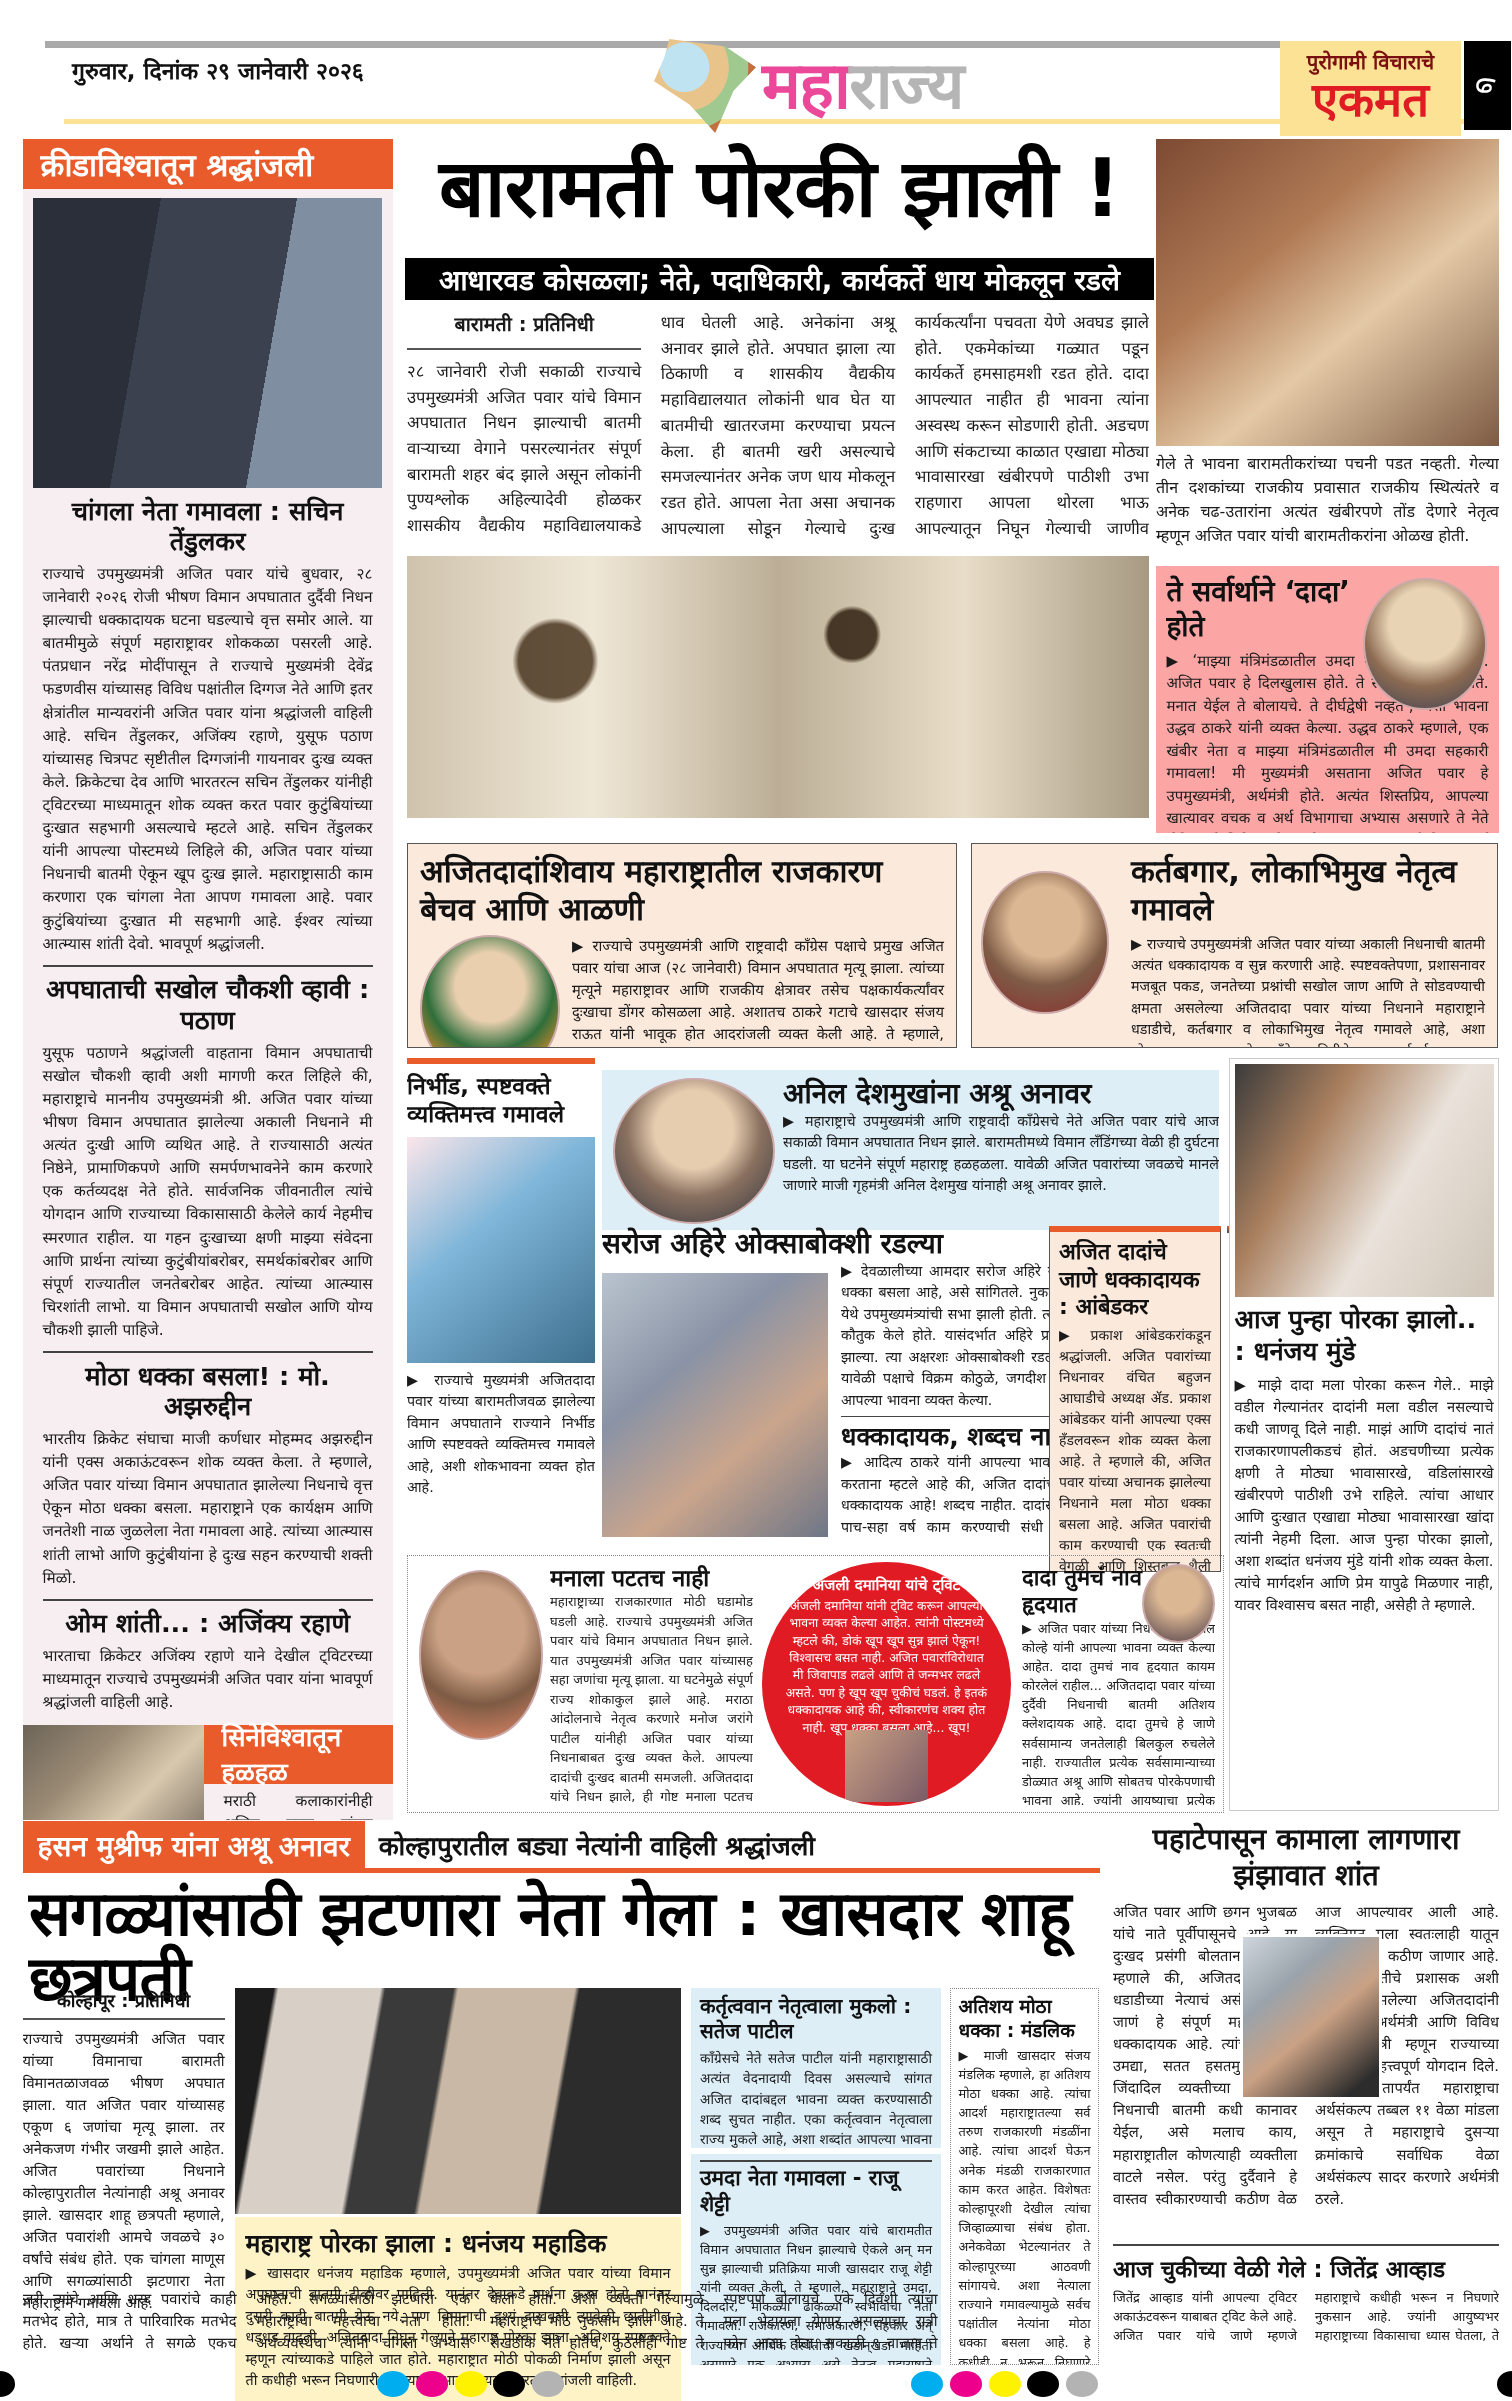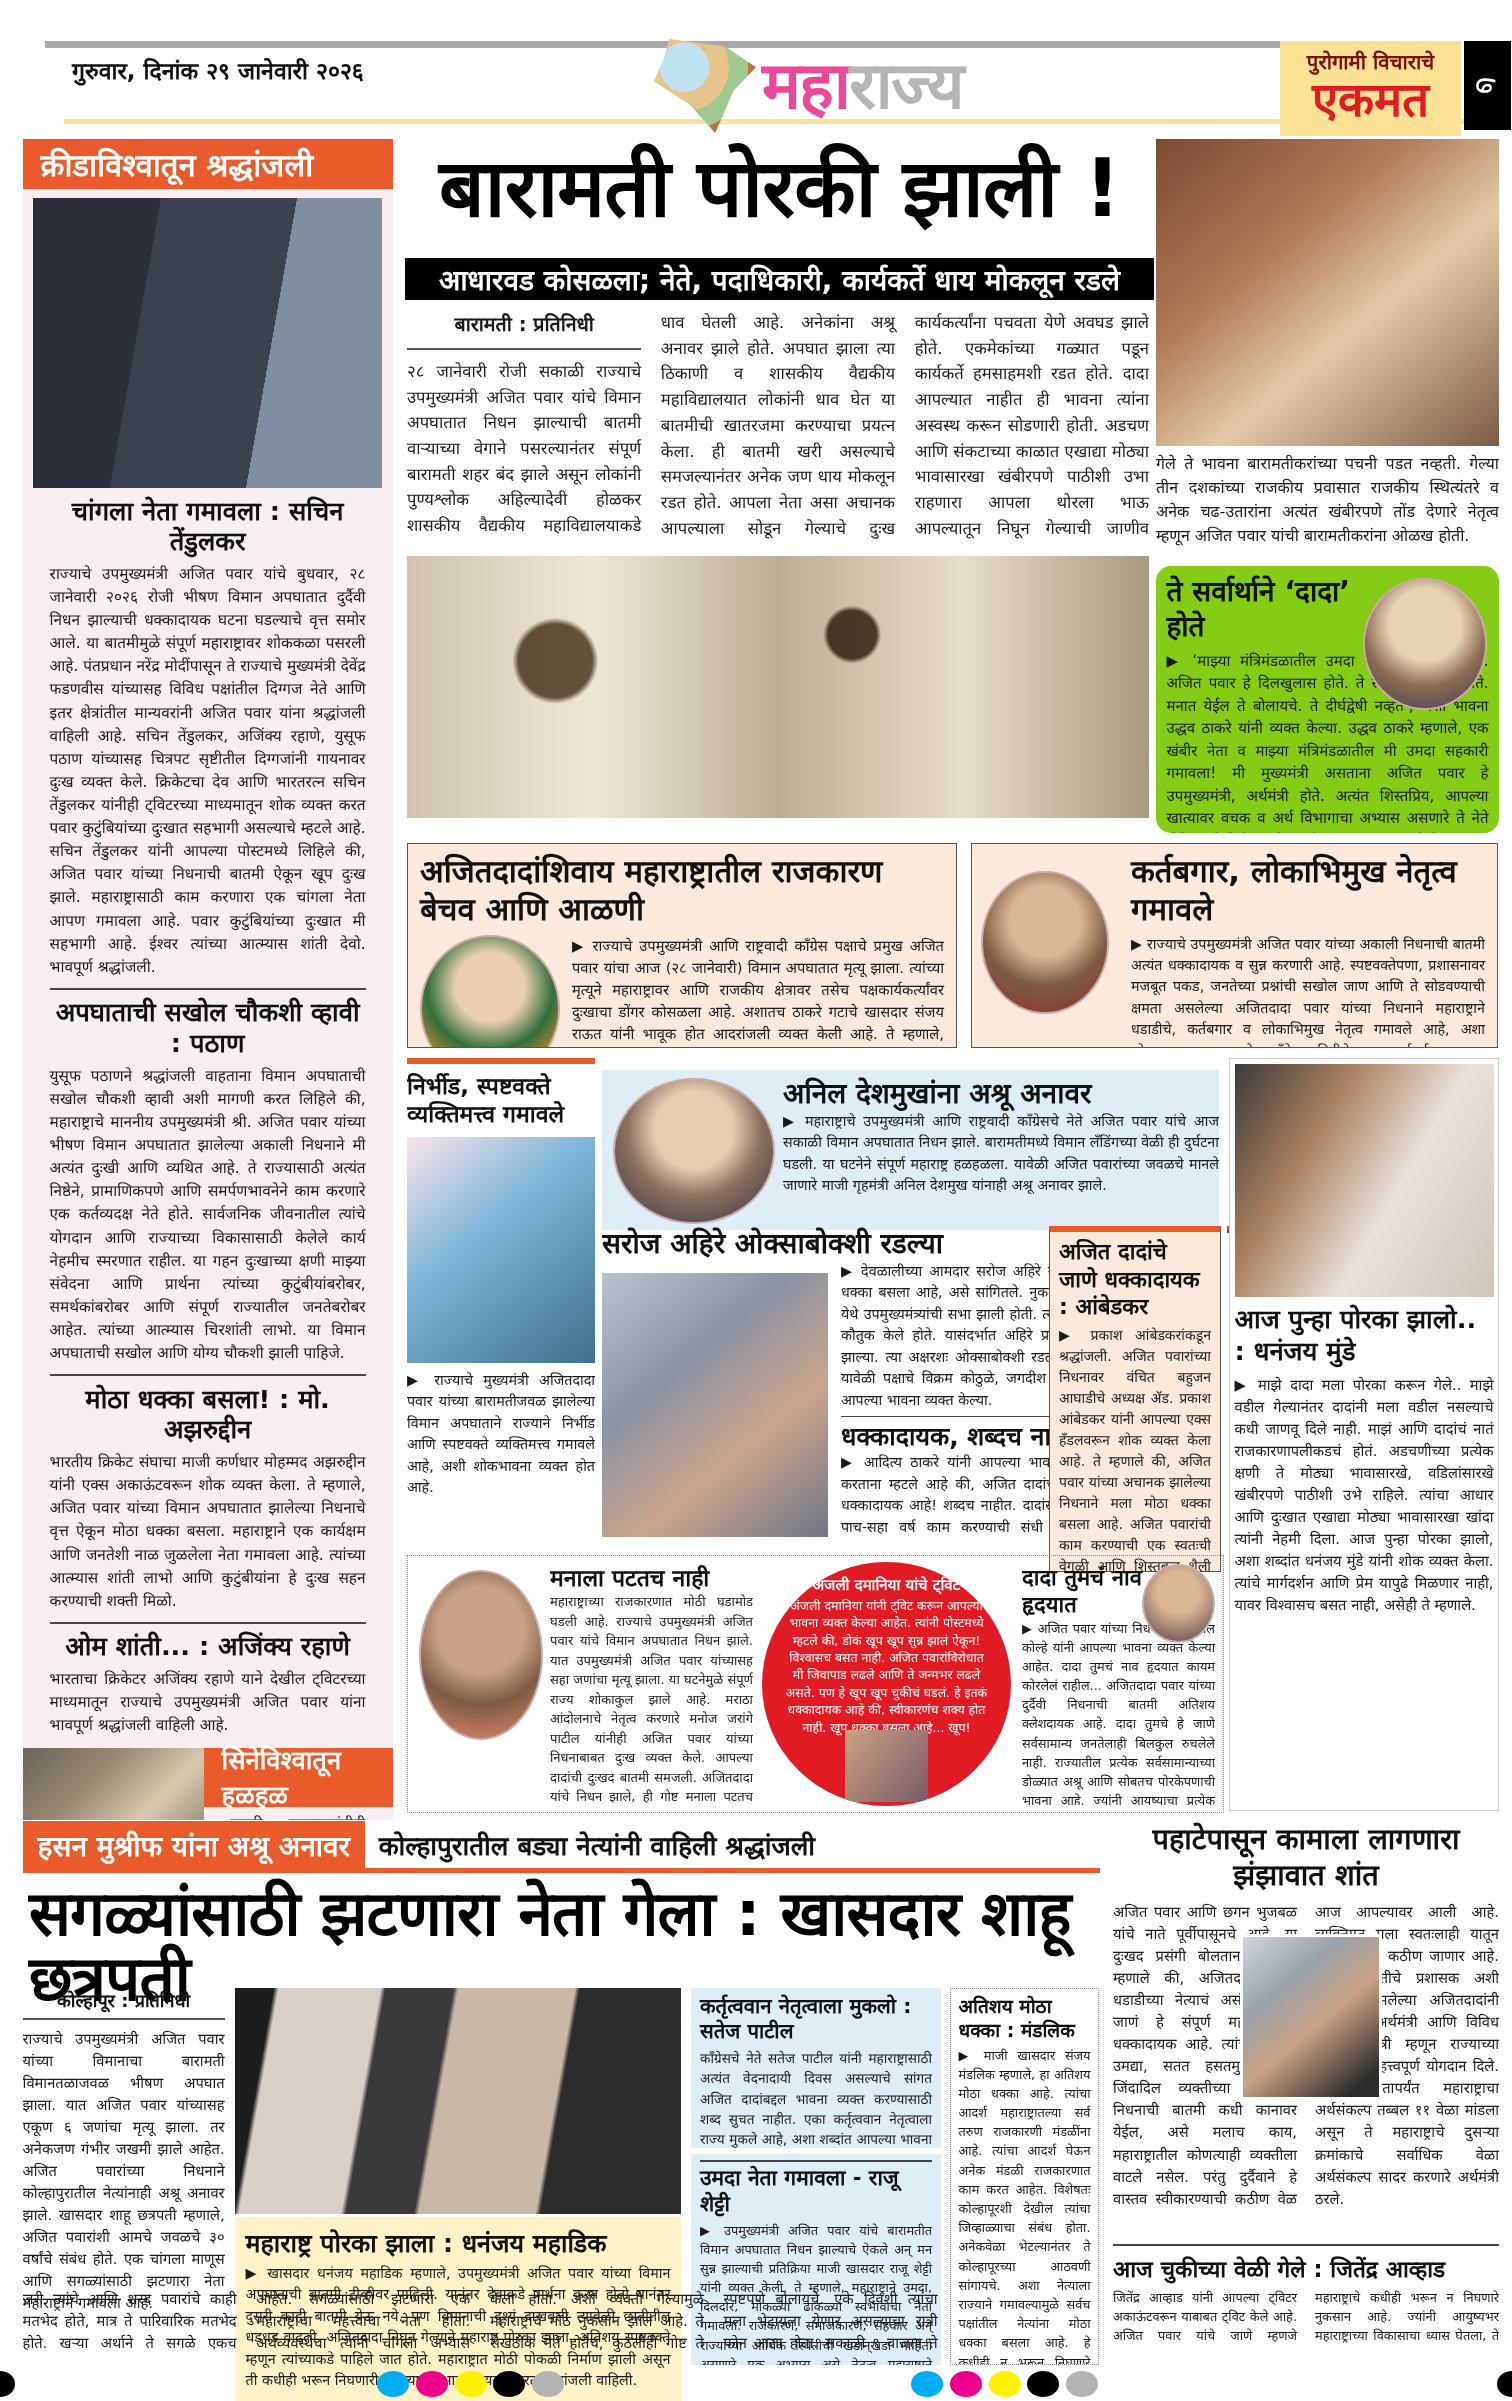--- a/index.html
+++ b/index.html
@@ -21,32 +21,32 @@
   .brand{color:#e01b24;font-size:47px;font-weight:900;line-height:1.05;}
   .pgbox{background:#000;color:#fff;display:flex;align-items:center;justify-content:center;}
   .pgno{font-size:33px;transform:rotate(90deg);}
   
   .obanner{background:#e95b2b;color:#fff;font-weight:900;font-size:31px;display:flex;align-items:center;padding-left:18px;}
   .bd{font-size:15.4px;line-height:1.5;text-align:justify;color:#1a1a1a;}
   .bd2{font-size:16.6px;line-height:1.55;text-align:justify;color:#1a1a1a;}
   .hd{font-weight:900;font-size:25.6px;text-align:center;line-height:1.2;margin:7.5px 0 6px;}
   .hrule{border-top:2.3px solid #444;}
   .leftcol{background:#f7eef2;padding:0 0 7.5px;}
-  .leftcol .pad{padding:0 27px;}
+  .leftcol .pad{padding:0 20px;}
   .mainhead{font-size:80px;font-weight:900;letter-spacing:-0.8px;text-align:center;line-height:1.0;color:#000;}
   .subband{background:#000;color:#fff;font-size:28px;font-weight:bold;display:flex;align-items:center;justify-content:center;}
   .cols3{column-count:3;column-gap:19.6px;}
   .byline{font-weight:900;font-size:19.6px;text-align:center;border-bottom:2.3px solid #555;padding-bottom:7.5px;margin-bottom:9px;}
   .byline2{font-weight:900;font-size:18px;text-align:center;border-bottom:2.3px solid #555;padding-bottom:6px;margin-bottom:7.5px;}
   .photo{background:linear-gradient(135deg,#6c6458 0%,#9a8a74 30%,#d8c9ae 55%,#8f8272 80%,#5d564c 100%);}
   .photo-strip{background:linear-gradient(100deg,#2a2f3a 0 32%,#3c4150 32% 66%,#7f8ea0 66% 100%);}
   .photo-warm{background:linear-gradient(140deg,#7d4a33 0%,#b07a55 35%,#e4c9a6 60%,#7d5b44 100%);}
   .photo-crowd{background:linear-gradient(90deg,#cfc3ad,#efe7d6 25%,#bcae96 50%,#e8ddc8 75%,#a89a82),radial-gradient(circle at 20% 40%,#6b5a48 0 6%,transparent 7%),radial-gradient(circle at 60% 30%,#594a3a 0 5%,transparent 6%);background-blend-mode:multiply;}
   .oval{border-radius:50%;border:2.3px solid #caa;}
-  .box-blue{background:#84cc16;border-radius:15px;}
+  .box-blue{background:#fca5a5;}
   .box-blue2{background:#ddeef7;}
   .box-peach{background:#fbe9dc;border:1.5px solid #555;}
   .box-peach-title{font-size:31px;font-weight:900;line-height:1.25;}
   .sec-title{font-size:28px;font-weight:900;line-height:1.25;}
   .orange-top{border-top:6px solid #e95b2b;}
   .redcircle{background:#e01b24;border-radius:50%;color:#fff;text-align:center;}
   .dotbox{border:1.5px dotted #888;}
   .kickerband{display:flex;align-items:center;gap:13.6px;}
   .kicker-orange{background:#e95b2b;color:#fff;font-size:28px;font-weight:900;padding:4.5px 15px;}
   .kicker-sub{font-size:26px;font-weight:900;color:#111;}

